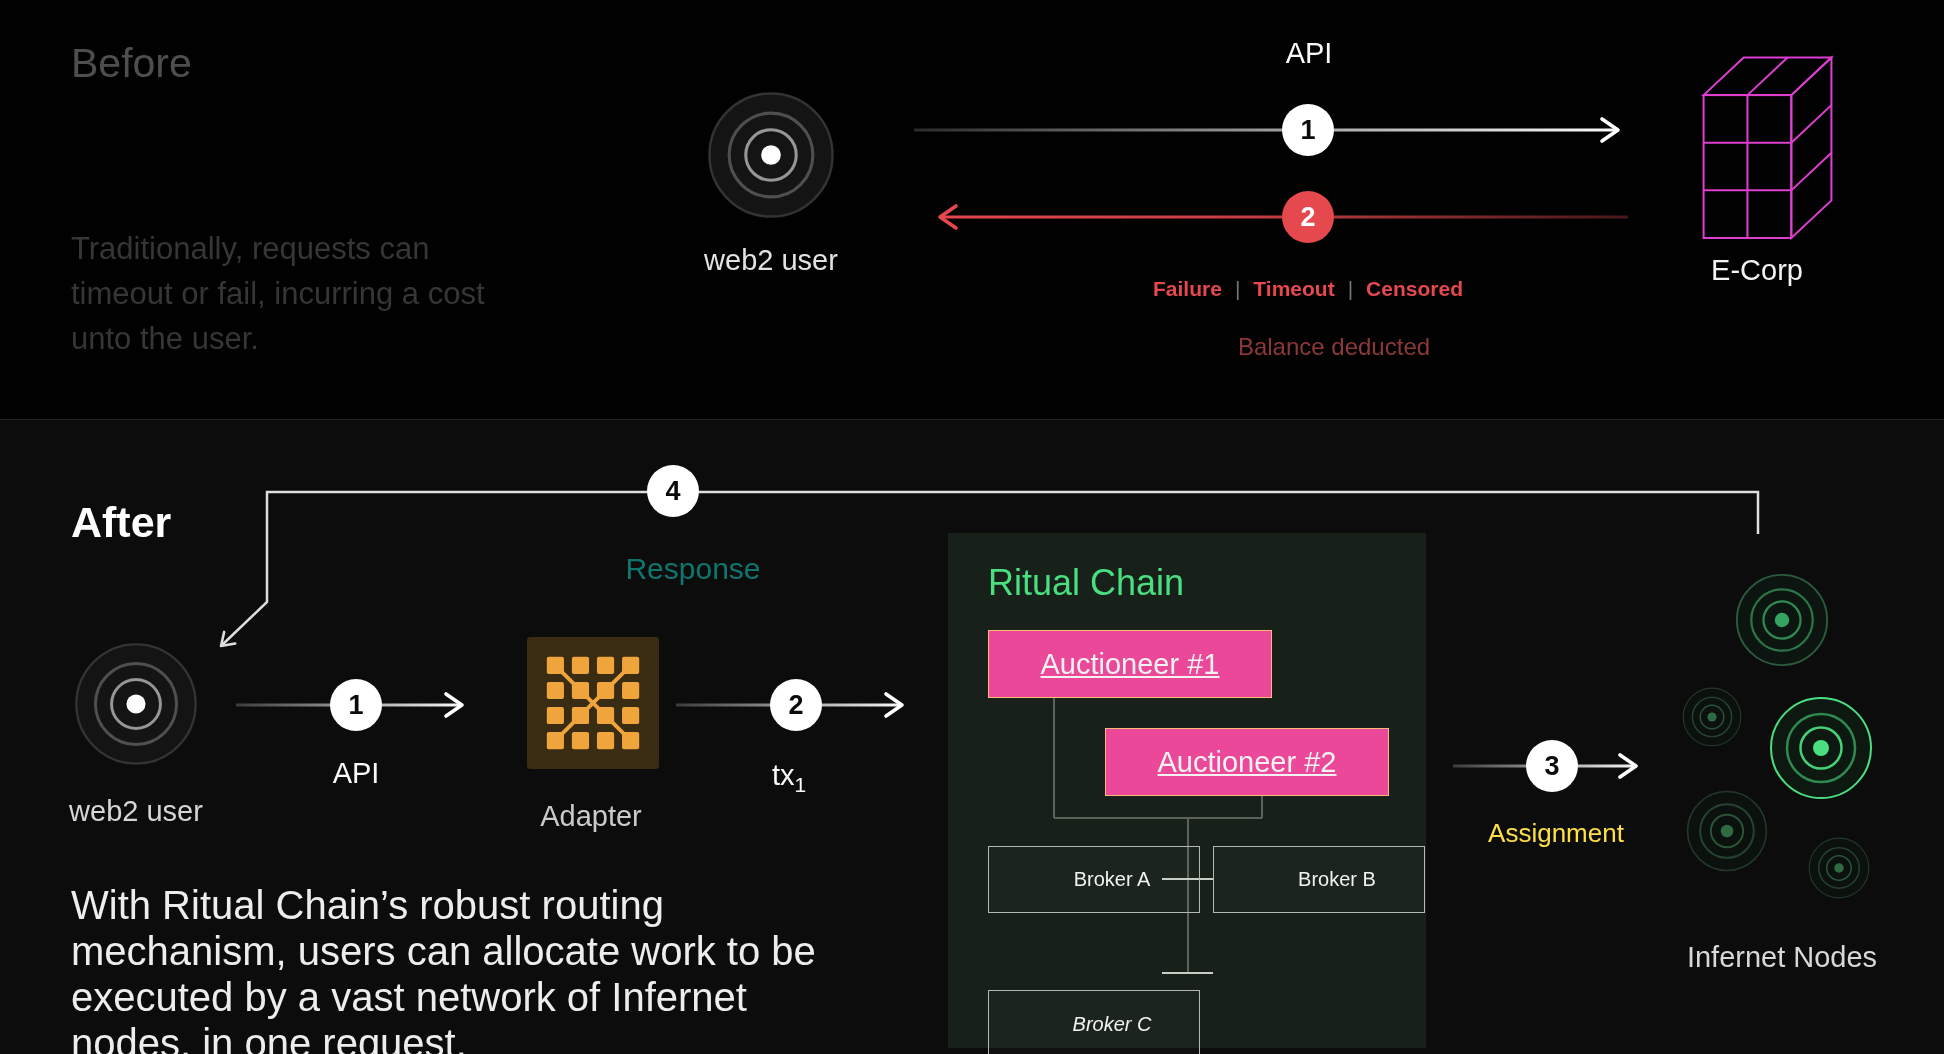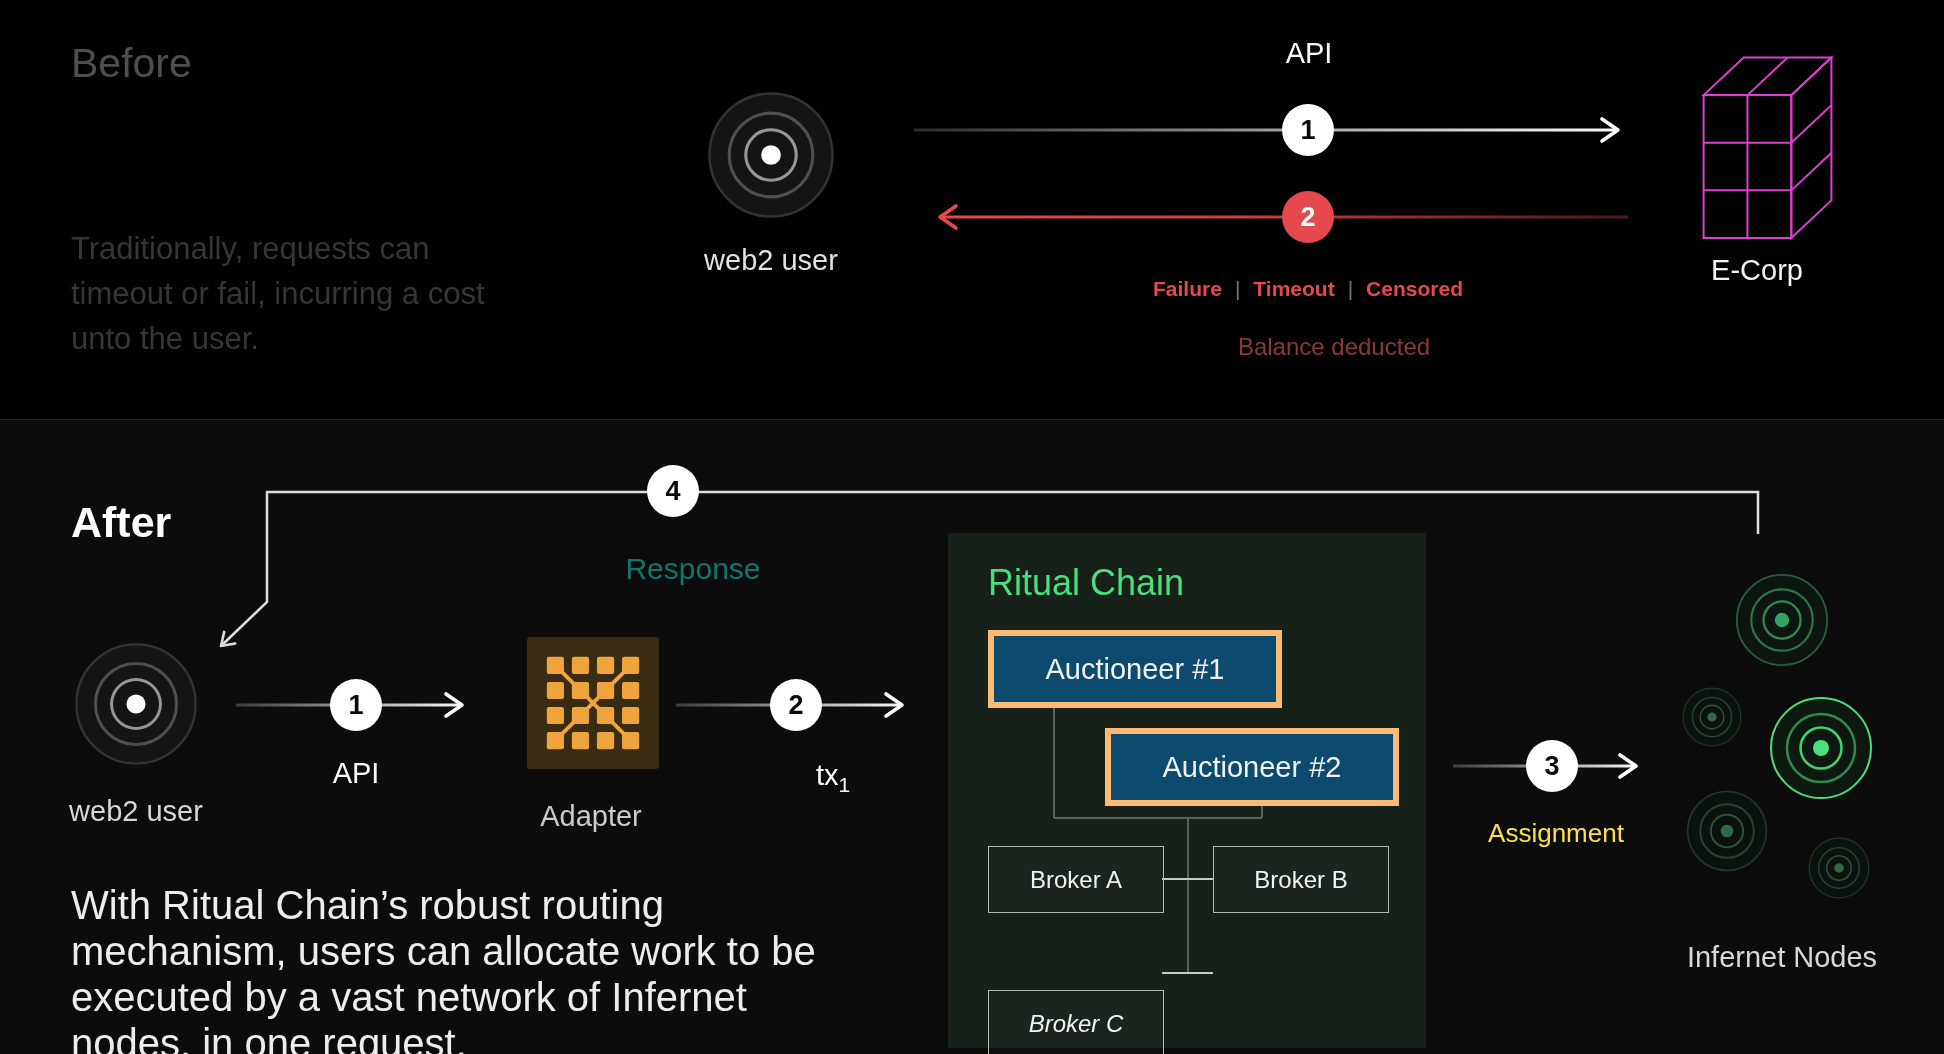--- a/index.html
+++ b/index.html
@@ -13,22 +13,22 @@
   #before-desc{position:absolute;left:71px;top:226px;width:455px;font-size:31px;line-height:45px;color:#363636;}
   #after-desc{position:absolute;left:71px;top:882px;width:755px;font-size:40px;line-height:46px;color:#ededed;}
   .step-circle{position:absolute;width:52px;height:52px;border-radius:50%;display:flex;align-items:center;justify-content:center;
                font-size:27px;font-weight:700;}
   .circle-white{background:#ffffff;color:#0a0a0a;}
   .circle-red{background:#e5484d;color:#ffffff;}
   .overlay{position:absolute;left:0;top:0;}
   .ritual-panel{position:absolute;left:948px;top:533px;width:478px;height:515px;background:#17211a;}
   .ritual-title{position:absolute;left:988px;top:562px;font-size:36px;font-weight:500;color:#4ade80;white-space:nowrap;}
   .node-box{position:absolute;display:flex;align-items:center;justify-content:center;color:#f2f2f2;white-space:nowrap;}
-  .auctioneer{background:#0c4a6e;border:6px solid #fdba74;font-size:29px;}
-  .broker{background:rgba(255,255,255,0.02);border:1px solid #b3b8b0;font-size:24px;}
+  .auctioneer{background:#ec4899;border:1px solid #fdba74;font-size:29px;text-decoration:underline;}
+  .broker{background:rgba(255,255,255,0.02);border:1px solid #b3b8b0;font-size:20px;padding-left:36px;}
   .failure{font-size:21px;font-weight:600;color:#e5484d;}
   .failure .sep{color:#767676;font-weight:400;margin:0 13px;}
   .tx sub{font-size:21px;}
   
   .target-gray  {--t-fill:#141414;--t-outer:#333333;--t-r1:#4f4f4f;--t-r2:#969696;--t-dot:#ffffff;}
   .target-bright{--t-fill:#0c1810;--t-outer:#4ade80;--t-r1:#2f8a52;--t-r2:#45cf79;--t-dot:#4ade80;}
   .target-med   {--t-fill:#0c150f;--t-outer:#2c5a3c;--t-r1:#2d7448;--t-r2:#2f8a52;--t-dot:#35a361;}
   .target-dim   {--t-fill:#0b110d;--t-outer:#233828;--t-r1:#27432f;--t-r2:#2c5438;--t-dot:#2f6a42;}
 </style>
 </head>
@@ -169,21 +169,21 @@
         <rect x="72" y="53" width="13" height="13" rx="1.5"></rect>
       <rect x="15" y="72" width="13" height="13" rx="1.5"></rect>
         <rect x="34" y="72" width="13" height="13" rx="1.5"></rect>
         <rect x="53" y="72" width="13" height="13" rx="1.5"></rect>
         <rect x="72" y="72" width="13" height="13" rx="1.5"></rect>
     </g>
   </svg>
   <div class="label" style="left:591px;top:800px;font-size:29px;color:#cbcbcb;">Adapter</div>
 
   <div class="step-circle circle-white" style="left:770px;top:679px;">2</div>
-  <div class="label tx" style="left:789px;top:759px;font-size:29px;color:#fafafa;margin-left:44px;">
+  <div class="label tx" style="left:789px;top:759px;font-size:29px;color:#fafafa;">
     <span>tx</span><sub>1</sub>
   </div>
 
   <div class="ritual-title">Ritual Chain</div>
   <div class="node-box auctioneer" style="left:988px;top:630px;width:282px;height:66px;">Auctioneer #1</div>
   <div class="node-box auctioneer" style="left:1105px;top:728px;width:282px;height:66px;">Auctioneer #2</div>
   <div class="node-box broker" style="left:988px;top:846px;width:174px;height:65px;">Broker A</div>
   <div class="node-box broker" style="left:1213px;top:846px;width:174px;height:65px;">Broker B</div>
   <div class="node-box broker" style="left:988px;top:990px;width:174px;height:66px;font-style:italic;">Broker C</div>
 

